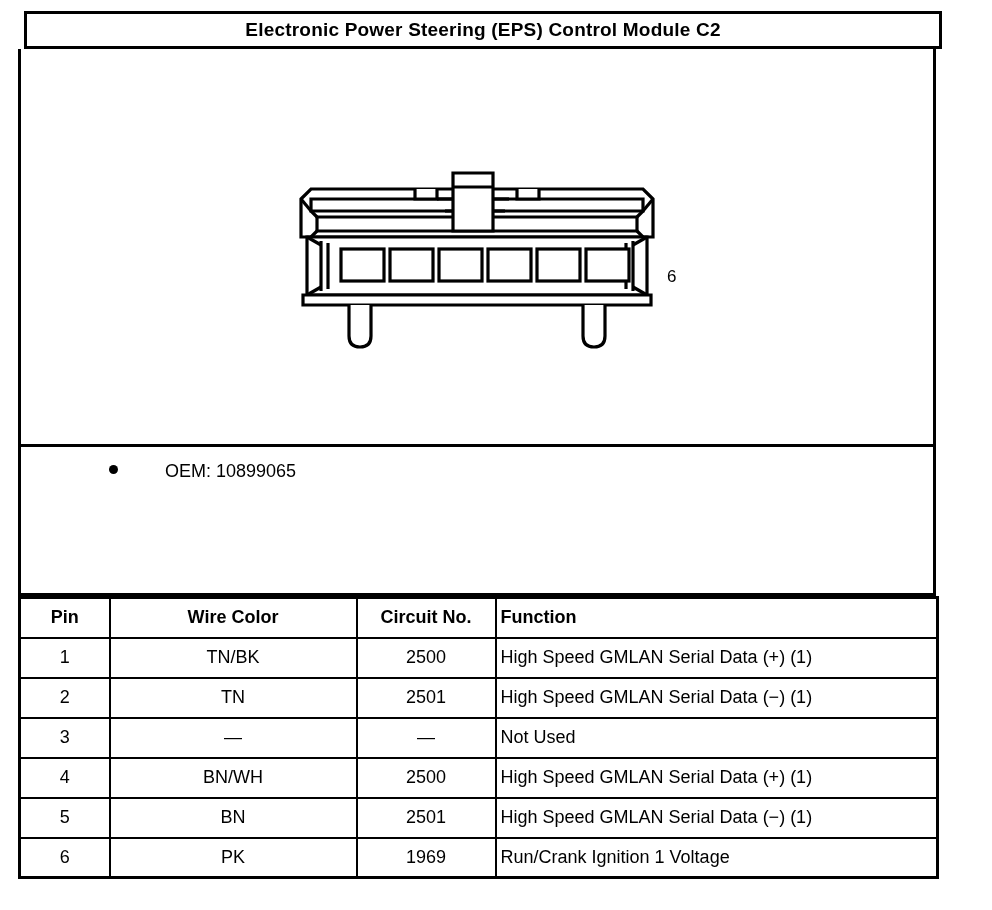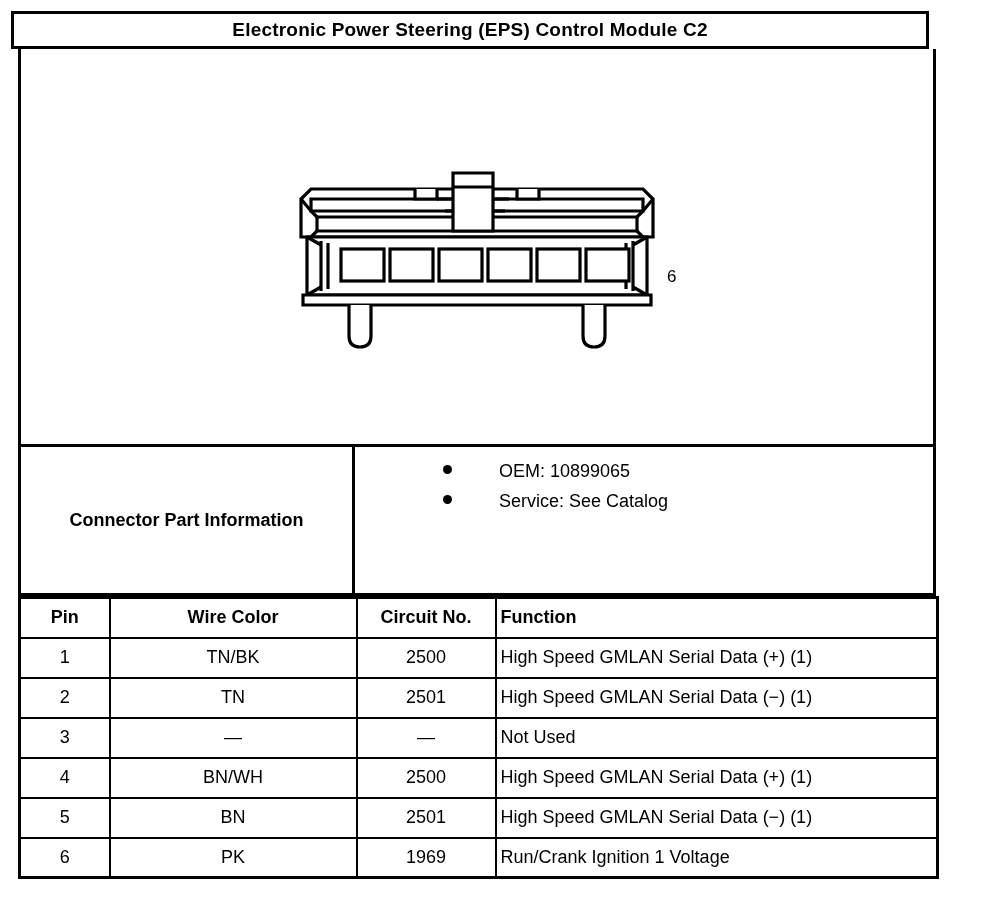--- a/index.html
+++ b/index.html
@@ -18,21 +18,21 @@
   .page {
     position: relative;
     width: 992px;
     height: 910px;
     background: #ffffff;
   }
 
   
   .title-bar {
     position: absolute;
-    left: 11px;
+    left: 24px;
     top: 11px;
     width: 918px;
     height: 38px;
     border: 3px solid #000;
     box-sizing: border-box;
     display: flex;
     align-items: center;
     justify-content: center;
     background: #fff;
   }
@@ -230,32 +230,25 @@
           <path d="M6 124 L354 124 L354 134 L6 134 Z" fill="#fff"></path>
 
           <path d="M52 134 L52 165 Q52 176 63 176 Q74 176 74 165 L74 134" fill="#fff"></path>
           <path d="M286 134 L286 165 Q286 176 297 176 Q308 176 308 165 L308 134" fill="#fff"></path>
         </g>
       </svg>
     </div>
   </div>
 
   <div class="cpi-block">
-    <div class="cpi-label-cell">
-      <span class="cpi-label-text">Connector Part Information</span>
-    </div>
     <div class="cpi-list-cell">
       <div class="cpi-item">
         <span class="cpi-bullet"></span>
         <span class="cpi-item-text">OEM: 10899065</span>
       </div>
-      <div class="cpi-item">
-        <span class="cpi-bullet"></span>
-        <span class="cpi-item-text">Service: See Catalog</span>
-      </div>
     </div>
   </div>
 
   <table class="pin-table">
     <thead>
       <tr>
         <th class="col-pin outer-l">Pin</th>
         <th class="col-wire">Wire Color</th>
         <th class="col-circuit">Circuit No.</th>
         <th class="col-function outer-r">Function</th>

